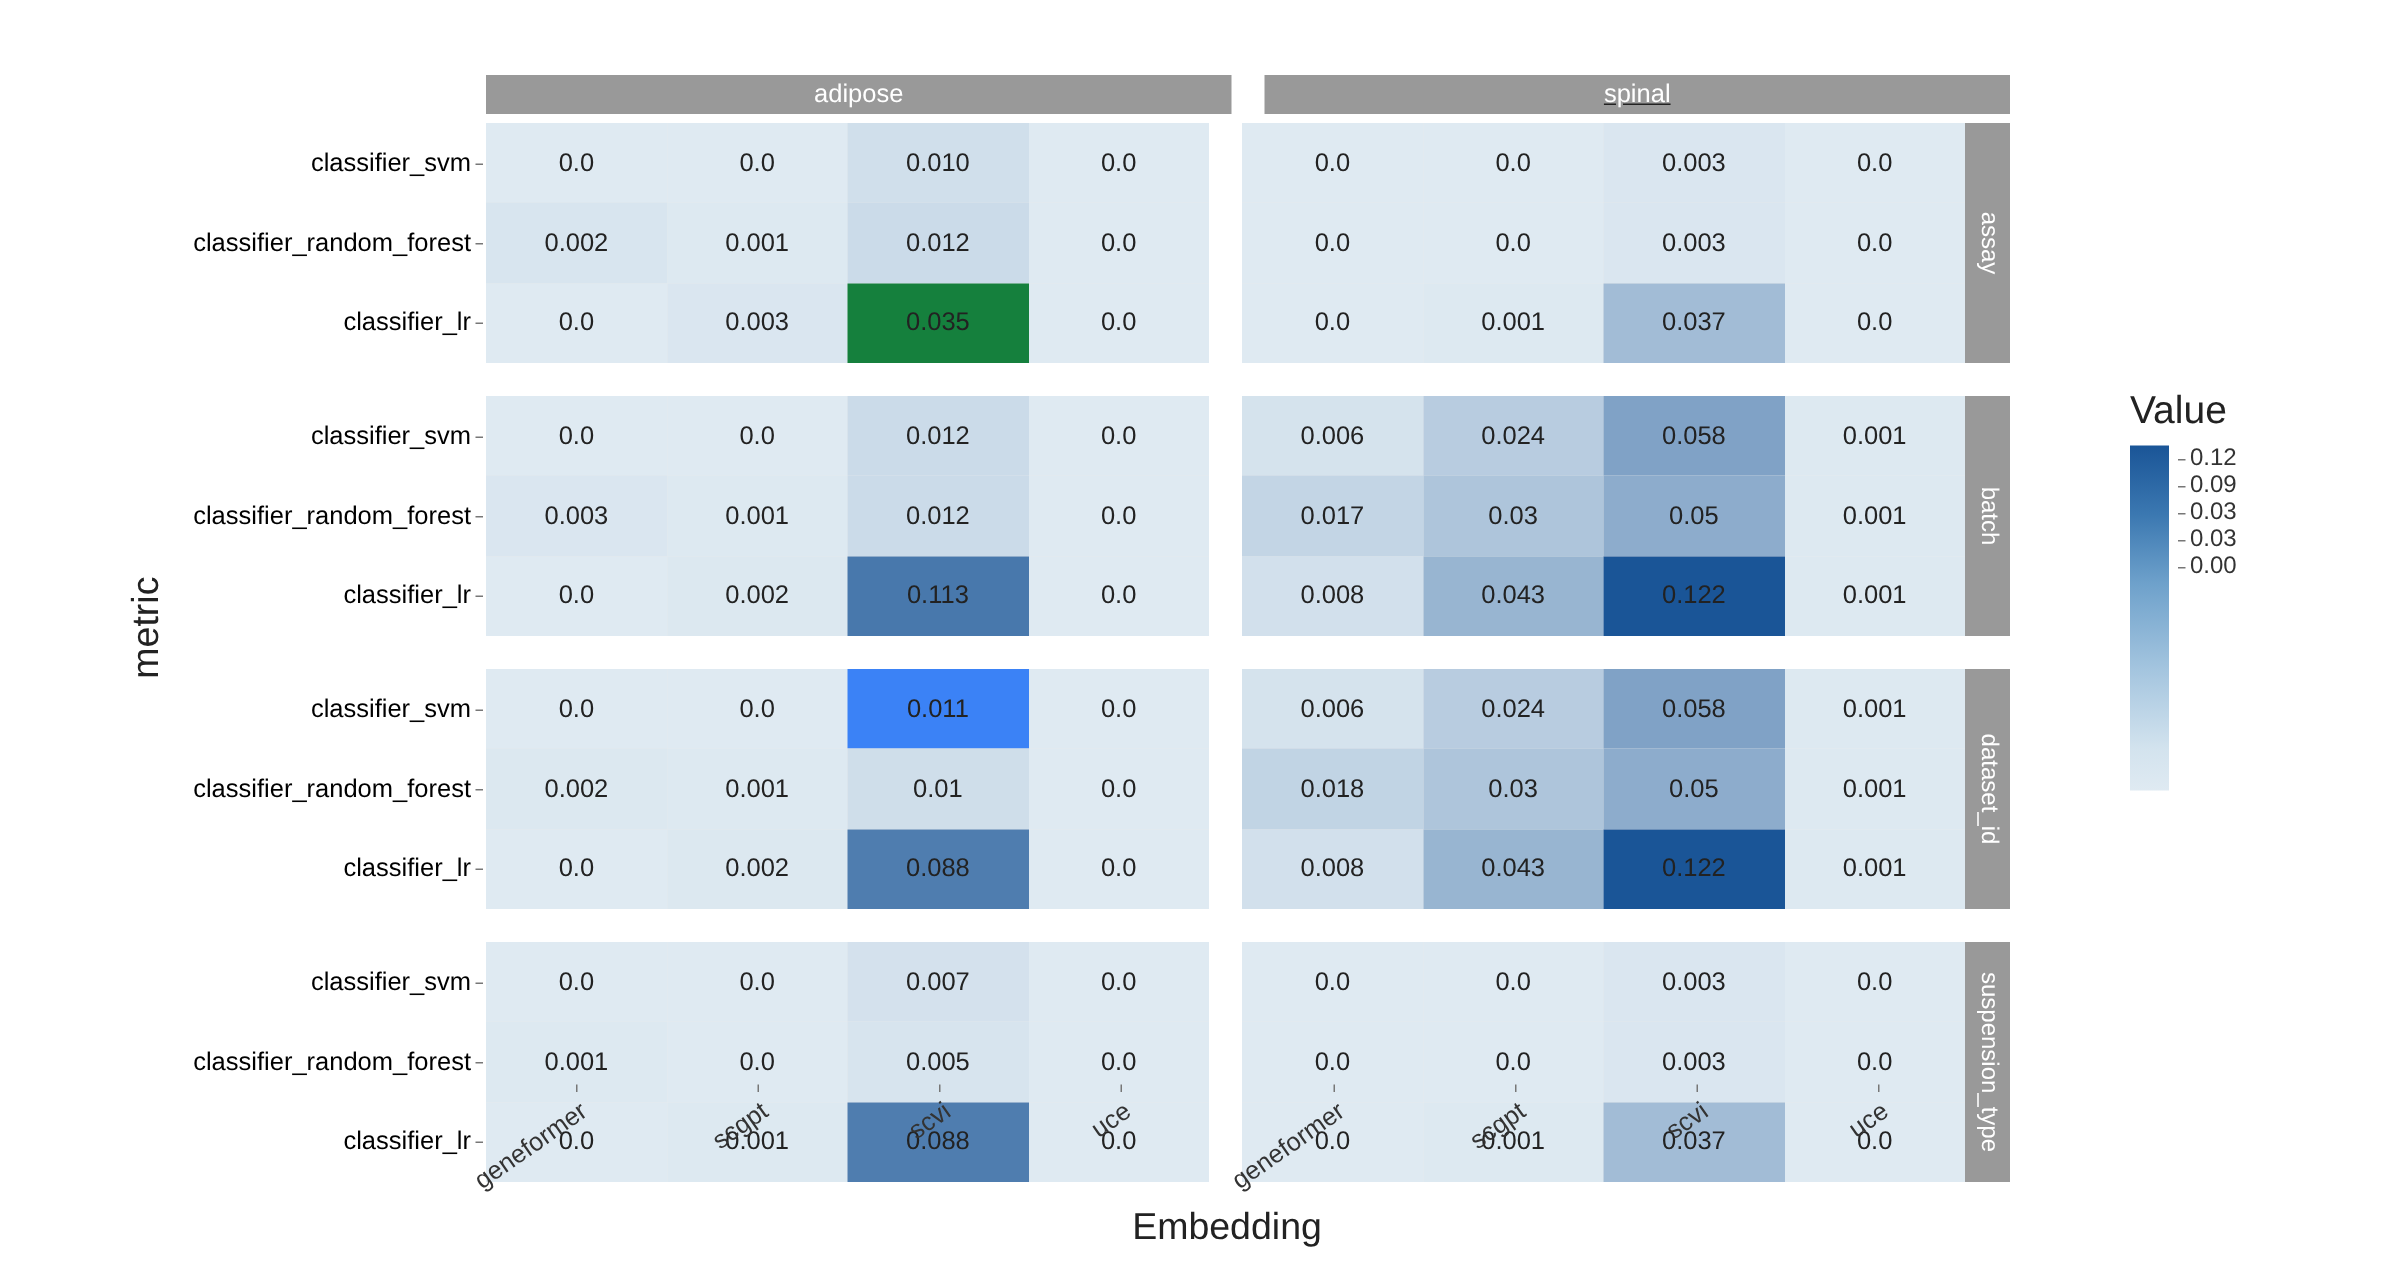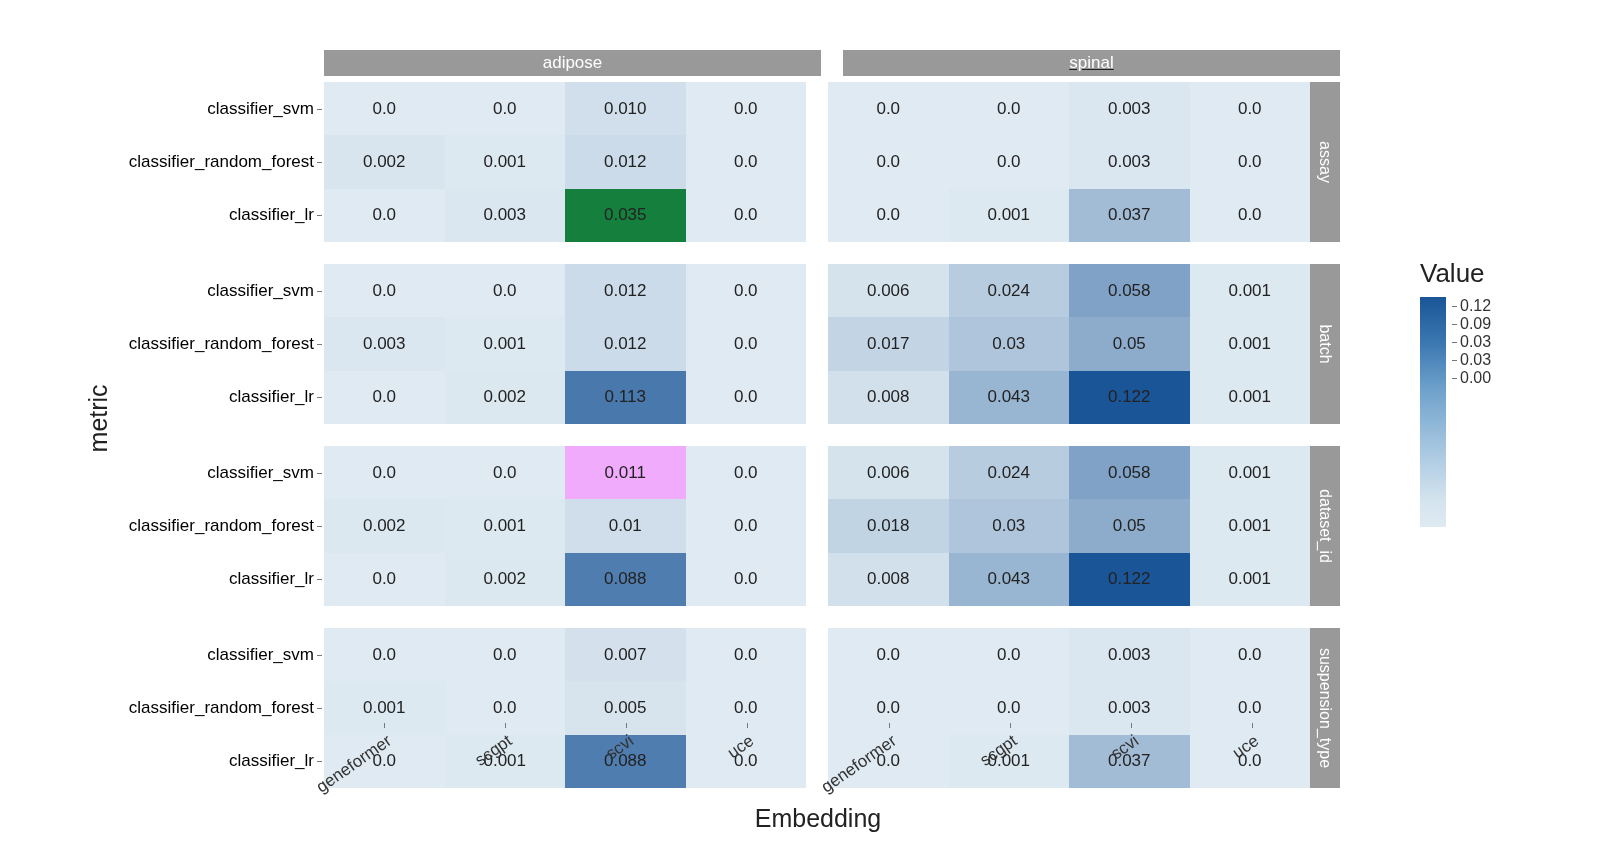--- a/index.html
+++ b/index.html
@@ -367,21 +367,21 @@
                 <span>batch</span>
               </div>
             </div>
           </div>
           <div class="row-block" style="flex: 1 1 0px; margin-bottom: 0px;">
             <div class="panel-row" style="flex: 1 1 auto;">
               <div class="panel-cluster">
                 <div class="panel" style="grid-template-columns: repeat(4, 1fr); grid-template-rows: repeat(3, 1fr);">
                   <div class="cell" style="background: rgb(223, 234, 242);">0.0</div>
                   <div class="cell" style="background: rgb(223, 234, 242);">0.0</div>
-                  <div class="cell" style="background: #f0abfc;">0.011</div>
+                  <div class="cell" style="background: #3b82f6;">0.011</div>
                   <div class="cell" style="background: rgb(223, 234, 242);">0.0</div>
                   <div class="cell" style="background: rgb(220, 232, 240);">0.002</div>
                   <div class="cell" style="background: rgb(221, 233, 241);">0.001</div>
                   <div class="cell" style="background: rgb(207, 222, 234);">0.01</div>
                   <div class="cell" style="background: rgb(223, 234, 242);">0.0</div>
                   <div class="cell" style="background: rgb(223, 234, 242);">0.0</div>
                   <div class="cell" style="background: rgb(220, 232, 240);">0.002</div>
                   <div class="cell" style="background: rgb(79, 125, 175);">0.088</div>
                   <div class="cell" style="background: rgb(223, 234, 242);">0.0</div>
                 </div>

